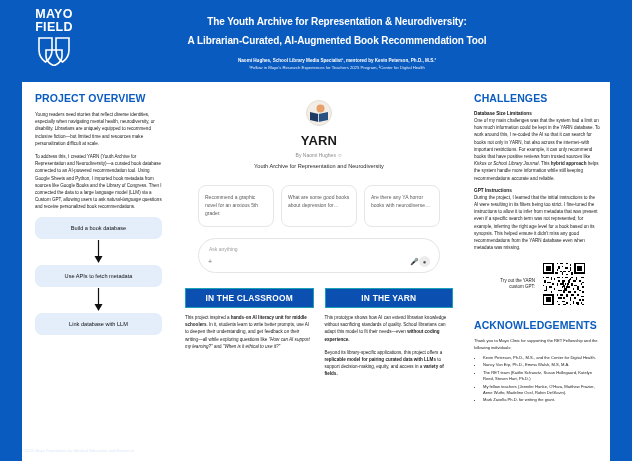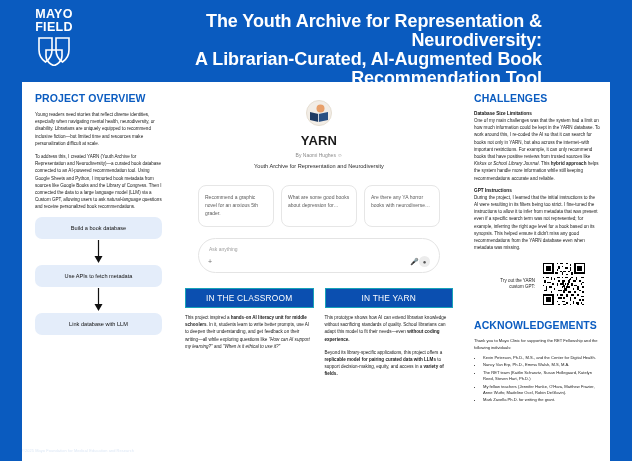--- a/index.html
+++ b/index.html
@@ -16,23 +16,22 @@
   .mayo-logo {
     position: absolute; left: 22px; top: 8px;
     width: 64px; text-align: center; color: #fff;
   }
   .mayo-logo .m1, .mayo-logo .m2 {
     font-weight: bold; font-size: 12.5px; letter-spacing: .3px; line-height: 13px;
   }
   .shield-wrap { margin-top: 2px; display:flex; justify-content:center; }
   .title-block { padding: 12px 90px 0 100px; text-align: center; }
   .title-block h1 {
-    color: #fff; font-size: 18px; font-weight: bold; line-height: 19px;
+    color: #fff; font-size: 10px; font-weight: bold; line-height: 19px;
     letter-spacing: -.1px;
-    text-align: right;
   }
   .authors {
     color: #fff; font-size: 4.6px; font-weight: bold; margin-top: 7px; line-height: 7px;
   }
   .affil { color: #e8eef7; font-size: 4.2px; margin-top: 1px; line-height: 6px; }
 
   
   .board {
     position: absolute; left: 22px; top: 82px;
     width: 588px; height: 384px;
@@ -106,21 +105,21 @@
     background: #ececec; color: #555;
     display: flex; align-items: center; justify-content: center;
     font-size: 6px;
   }
 
   
   .two { display: flex; gap: 11px; margin-top: 15px; padding: 0 3px; }
   .halfcol { flex: 1; }
   .banner {
     background: #0b4fb0; border: 1.6px solid #17a2b8;
-    color: #fff; text-align: center; font-weight: normal;
+    color: #fff; text-align: center; font-weight: bold;
     font-size: 8.4px; padding: 4px 2px; letter-spacing: .2px;
     margin-bottom: 6px;
   }
 
   
   .sub { font-size: 4.7px; font-weight: bold; color: #111; margin-bottom: 1px; }
   .qr-row { display: flex; align-items: center; gap: 6px; margin-top: 10px; justify-content:center; }
   .qr-label { font-size: 4.5px; color: #1a1a1a; line-height: 6.5px; width: 48px; text-align:right; }
   .qr { width: 46px; height: 46px; background: #fff; }
   .ack-list { margin: 4px 0 0 9px; }

